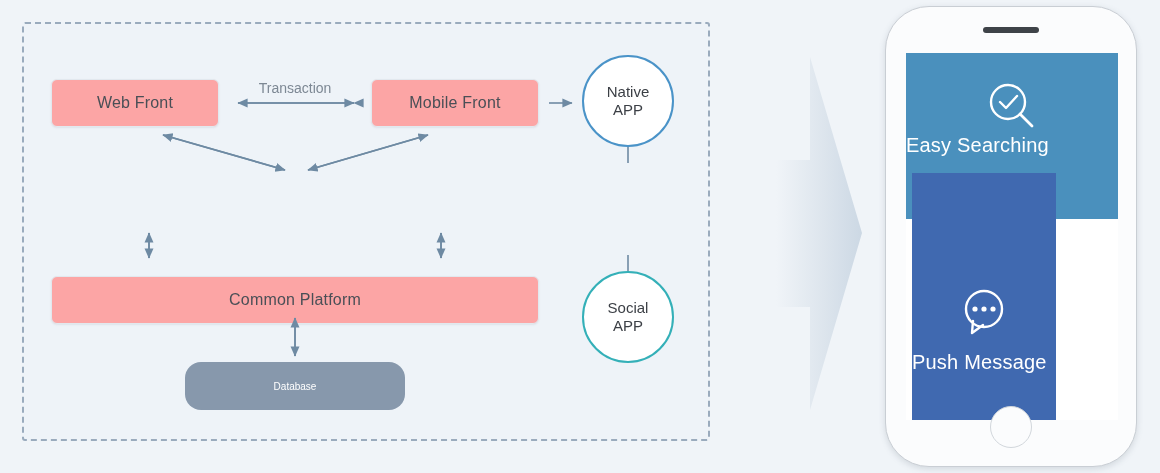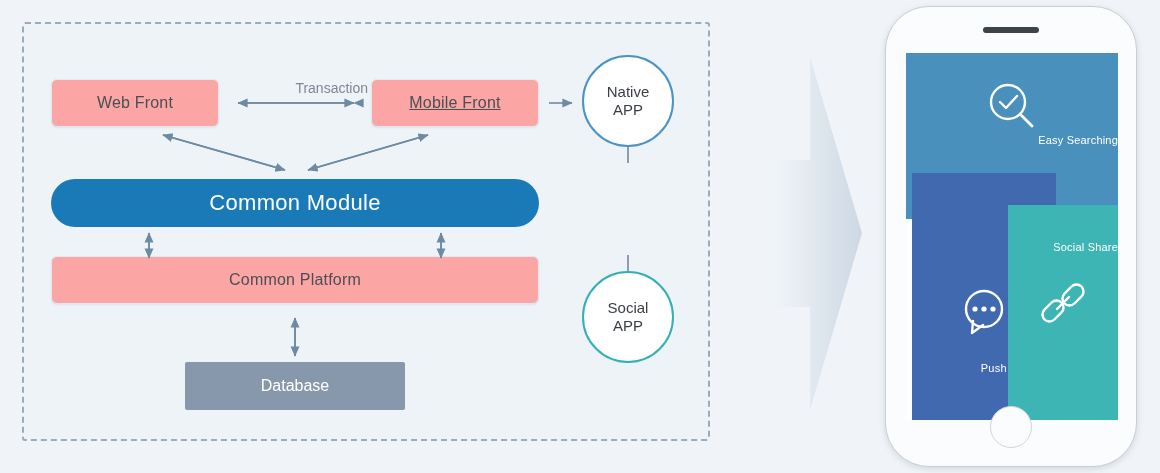--- a/index.html
+++ b/index.html
@@ -22,41 +22,41 @@
 
   .node-box{
     position:absolute;background:#fca5a5;
     border:1px solid #e2e8ee;border-radius:6px;
     box-shadow:0 1px 2px rgba(80,100,120,.10);
     display:flex;align-items:center;justify-content:center;
     color:#4a4f56;font-size:16px;letter-spacing:.2px;
     box-sizing:border-box;
   }
   #web-front{left:51px;top:79px;width:168px;height:48px;}
-  #mobile-front{left:371px;top:79px;width:168px;height:48px;text-decoration:underline;}
-  #common-platform{left:51px;top:256px;width:488px;height:48px;}
+  #mobile-front{left:371px;top:79px;width:168px;height:48px;}
+  #common-platform{left:51px;top:276px;width:488px;height:48px;}
 
   #common-module{
     position:absolute;left:51px;top:179px;width:488px;height:48px;
     background:#1a7ab8;border-radius:24px;
     display:flex;align-items:center;justify-content:center;
     color:#ffffff;font-size:22px;letter-spacing:.3px;
     box-sizing:border-box;
   }
   #database{
     position:absolute;left:185px;top:362px;width:220px;height:48px;
-    background:#8798ac;border-radius:2px;
+    background:#8798ac;border-radius:16px;
     display:flex;align-items:center;justify-content:center;
-    color:#ffffff;font-size:16px;
+    color:#ffffff;font-size:10px;
     box-sizing:border-box;
   }
 
   .transaction-label{
     position:absolute;left:222px;top:80px;width:146px;
-    text-align:right;color:#7d8894;font-size:14px;
+    text-align:center;color:#7d8894;font-size:14px;
   }
 
   .circle-node{
     position:absolute;width:92px;height:92px;border-radius:50%;
     background:#ffffff;border:2px solid #4a90c4;
     display:flex;flex-direction:column;align-items:center;justify-content:center;
     color:#3b3f45;font-size:15px;line-height:1.22;text-align:center;
     box-sizing:border-box;
   }
   #native-app{left:582px;top:55px;border-color:#4a93c8;}
@@ -84,22 +84,22 @@
   .screen{
     position:absolute;left:20px;top:46px;width:212px;height:367px;
     background:#ffffff;overflow:hidden;
   }
   .tile{position:absolute;box-sizing:border-box;}
   #tile-search{left:0;top:0;width:212px;height:166px;background:#4a90bd;}
   #tile-push{left:6px;top:120px;width:144px;height:247px;background:#4069b0;}
   #tile-social{left:102px;top:152px;width:110px;height:215px;background:#3eb5b5;}
 
   .tile-label{
-    position:absolute;width:100%;text-align:right;
-    color:#ffffff;font-size:11px;letter-spacing:.2px;
+    position:absolute;width:100%;text-align:left;
+    color:#ffffff;font-size:20px;letter-spacing:.2px;
   }
   #label-search{top:81px;}
   #label-social{top:36px;}
   #label-push{bottom:46px;}
 
   .tile-icon{position:absolute;left:50%;transform:translateX(-50%);}
   #icon-search{top:26px;}
   #icon-social{top:72px;}
   #icon-push{bottom:80px;}
 </style>
@@ -109,21 +109,20 @@
 <div class="stage">
 
   <div class="dashed-panel"></div>
 
   <div class="node-box" id="web-front">Web Front</div>
 
   <div class="node-box" id="mobile-front">Mobile Front</div>
 
   <div class="transaction-label">Transaction</div>
 
-  <div id="common-module">Common Module</div>
 
   <div class="node-box" id="common-platform">Common Platform</div>
 
   <div id="database">Database</div>
 
   <div class="circle-node" id="native-app" style="border-color: rgb(74, 147, 200);">
     <span>Native</span>
     <span>APP</span>
   </div>
   <div class="circle-node" id="hybrid-app" style="border-color: rgb(52, 176, 184);">
@@ -207,31 +206,19 @@
             <circle cx="26" cy="21" r="18" fill="none" stroke="#ffffff" stroke-width="2.4"></circle>
             <path d="M15 33 L14 45 L25 37" fill="none" stroke="#ffffff" stroke-width="2.4" stroke-linecap="round" stroke-linejoin="round"></path>
             <circle cx="17" cy="21" r="2.6" fill="#ffffff"></circle>
             <circle cx="26" cy="21" r="2.6" fill="#ffffff"></circle>
             <circle cx="35" cy="21" r="2.6" fill="#ffffff"></circle>
           </svg>
         </div>
         <div class="tile-label" id="label-push">Push Message</div>
       </div>
 
-      <div class="tile" id="tile-social">
-        <div class="tile-label" id="label-social">Social Share</div>
-        <div class="tile-icon" id="icon-social">
-          <svg width="52" height="52" viewBox="0 0 52 52">
-            <g stroke="#ffffff" stroke-width="2.4" fill="none" stroke-linejoin="round">
-              <rect x="4" y="27" width="24" height="14" rx="7" transform="rotate(-45 16 34)"></rect>
-              <rect x="24" y="11" width="24" height="14" rx="7" transform="rotate(-45 36 18)"></rect>
-              <line x1="20" y1="32" x2="32" y2="20" stroke-linecap="round"></line>
-            </g>
-          </svg>
-        </div>
-      </div>
 
     </div>
 
     <div class="home-btn"></div>
   </div>
 
 </div>
 
 </body></html>

